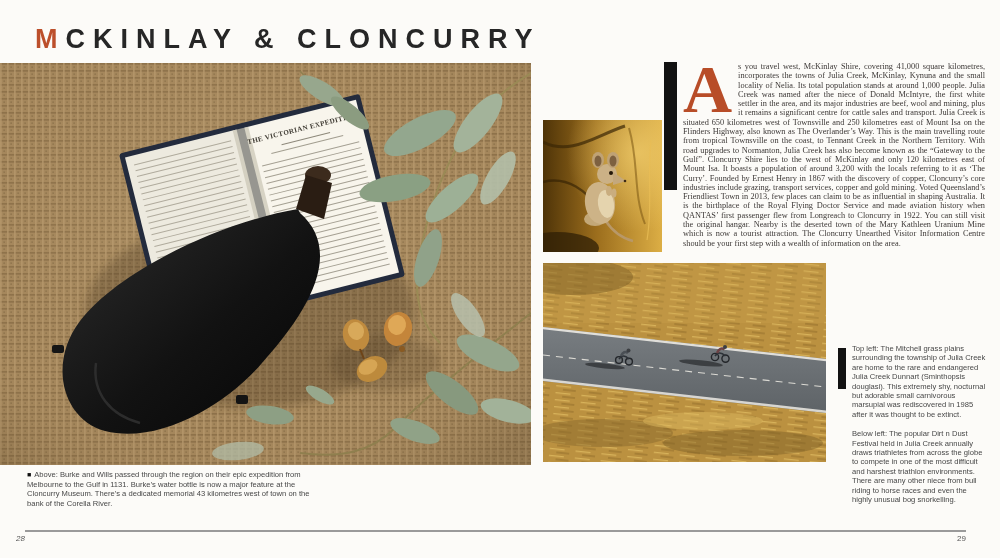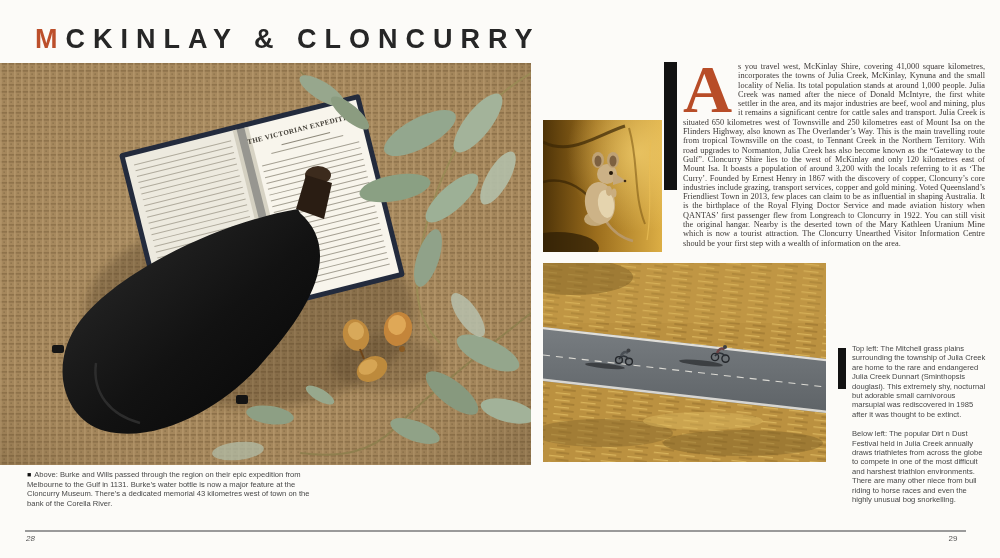--- a/index.html
+++ b/index.html
@@ -40,22 +40,22 @@
   }
   .caption-left .marker{color:#111;font-size:7px;margin-right:3px;}
   .captions-right{
     position:absolute;left:852px;top:344px;width:134px;
     font-size:7.6px;line-height:9.4px;color:#474747;
   }
   .captions-right p{margin:0 0 10px 0;}
   
   .footer-line{position:absolute;left:25px;top:530px;width:941px;height:2px;background:#9a9a9a;}
   .pagenum{position:absolute;top:534px;font-size:8px;color:#555;}
-  .pagenum.left{left:26px;font-style:italic;}
-  .pagenum.right{left:940px;width:26px;text-align:center;}
+  .pagenum.left{left:16px;font-style:italic;}
+  .pagenum.right{left:940px;width:26px;text-align:right;}
 </style>
 </head>
 <body>
 
 <div class="spread">
 
   <h1 class="title"><span class="accent">M</span><span>CKINLAY &amp; CLONCURRY</span></h1>
 
   <div class="photo photo-left">
     <svg width="531" height="402" viewBox="0 0 531 402" xmlns="http://www.w3.org/2000/svg">

